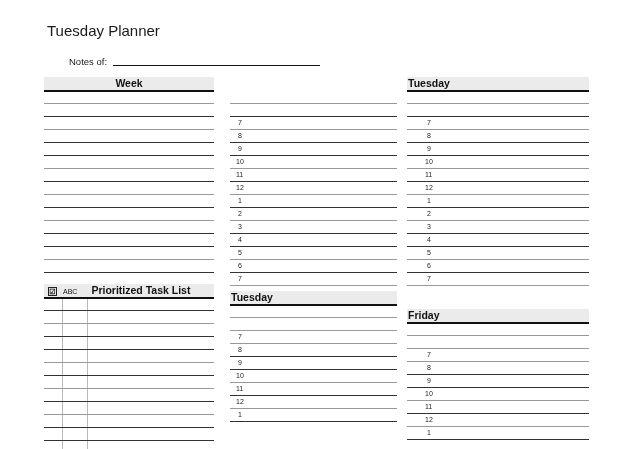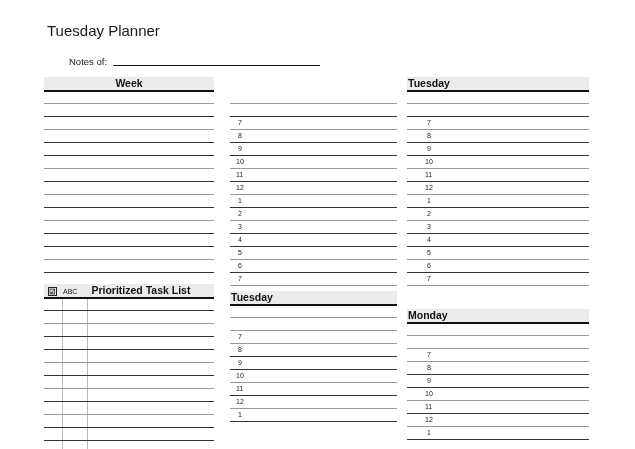--- a/index.html
+++ b/index.html
@@ -169,21 +169,21 @@
       <span class="hr" style="left: 6px;">11</span>
     </div>
     <div class="row gray" style="top: 105px;">
       <span class="hr" style="left: 6px;">12</span>
     </div>
     <div class="row" style="top: 118px;">
       <span class="hr" style="left: 8px;">1</span>
     </div>
   </div>
 <div class="col day" style="left:407px;top:309px;width:182px;height:140px;">
-  <div class="hdr left">Monday</div>
+  <div class="hdr left">Friday</div>
 <div class="row gray" style="top: 14px;"></div>
     <div class="row gray" style="top: 27px;"></div>
     <div class="row gray" style="top: 40px;">
       <span class="hr" style="left: 20px;">7</span>
     </div>
     <div class="row" style="top: 53px;">
       <span class="hr" style="left: 20px;">8</span>
     </div>
     <div class="row" style="top: 66px;">
       <span class="hr" style="left: 20px;">9</span>

